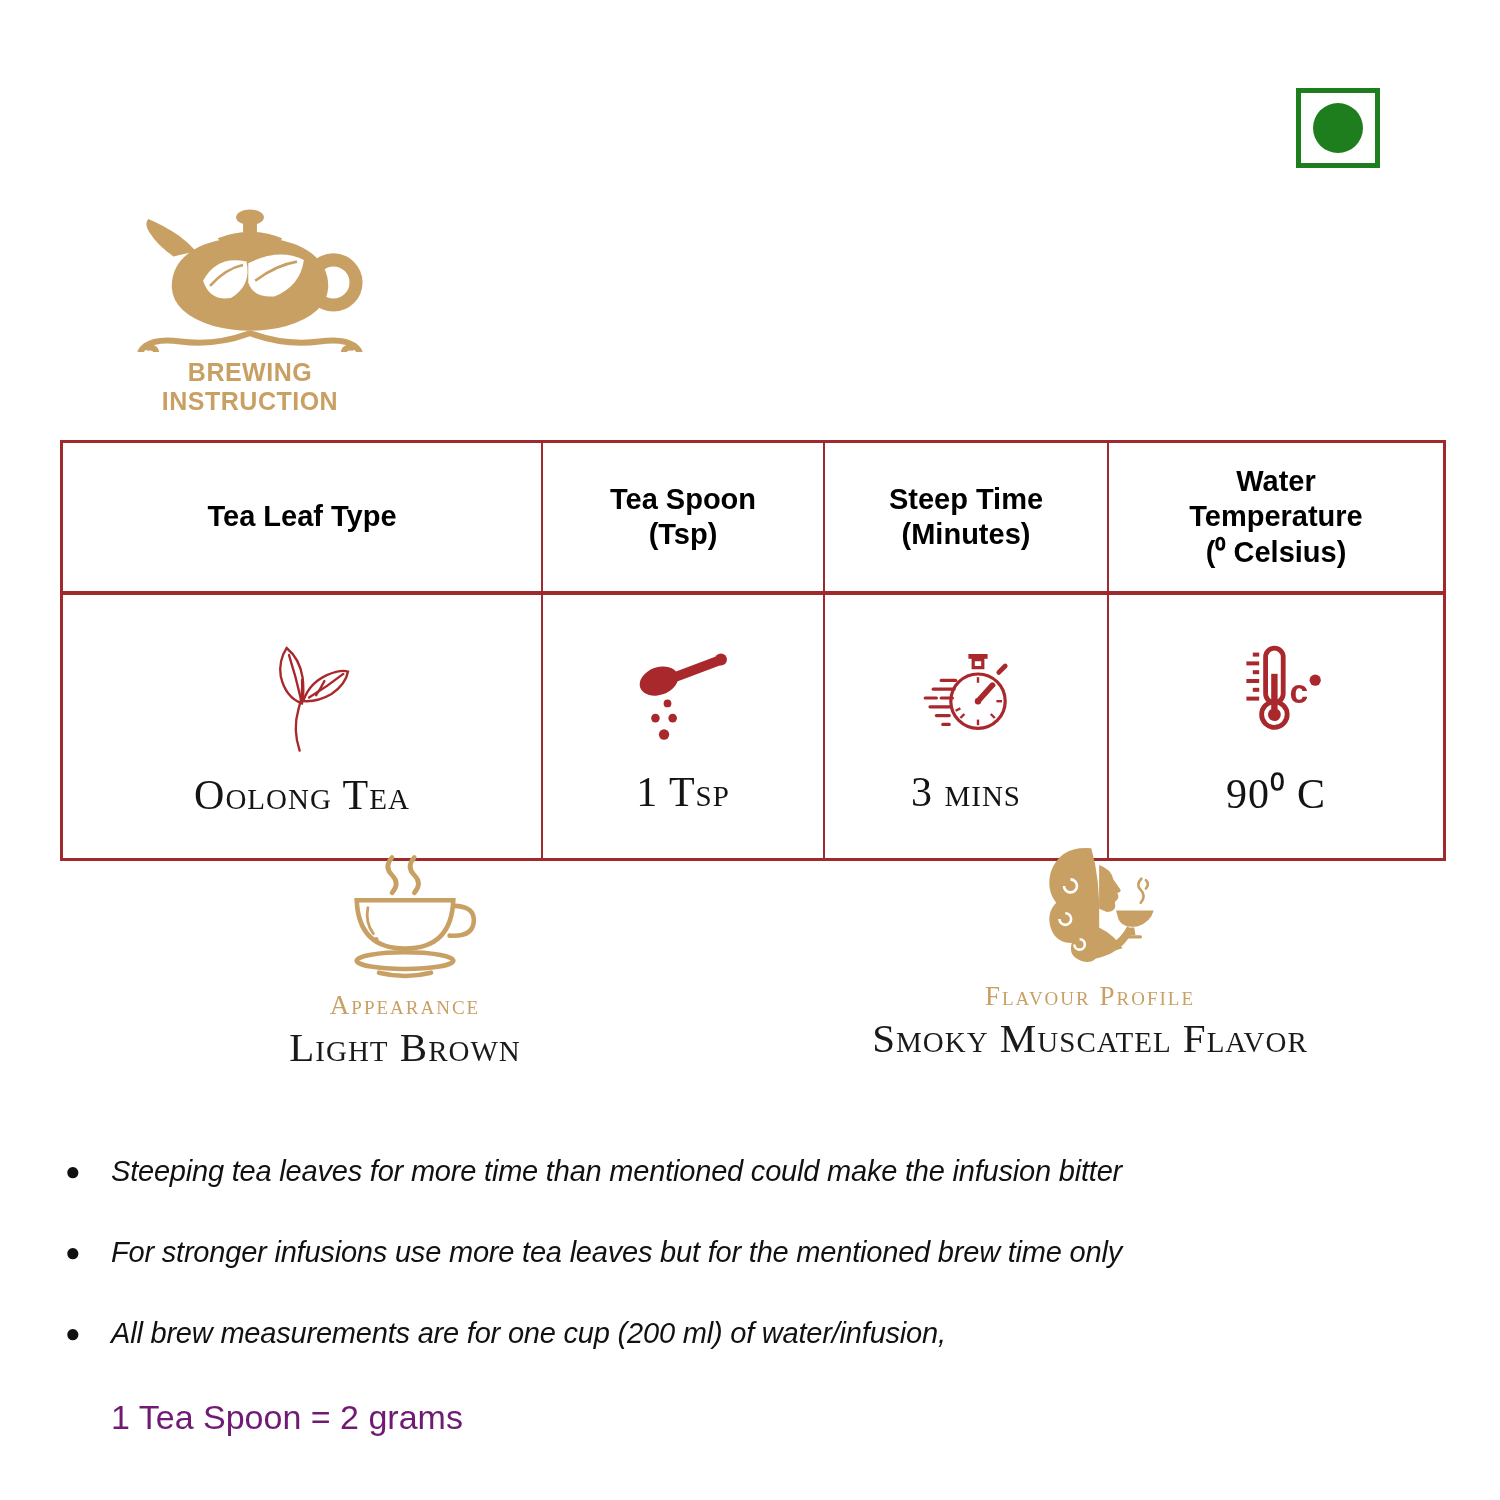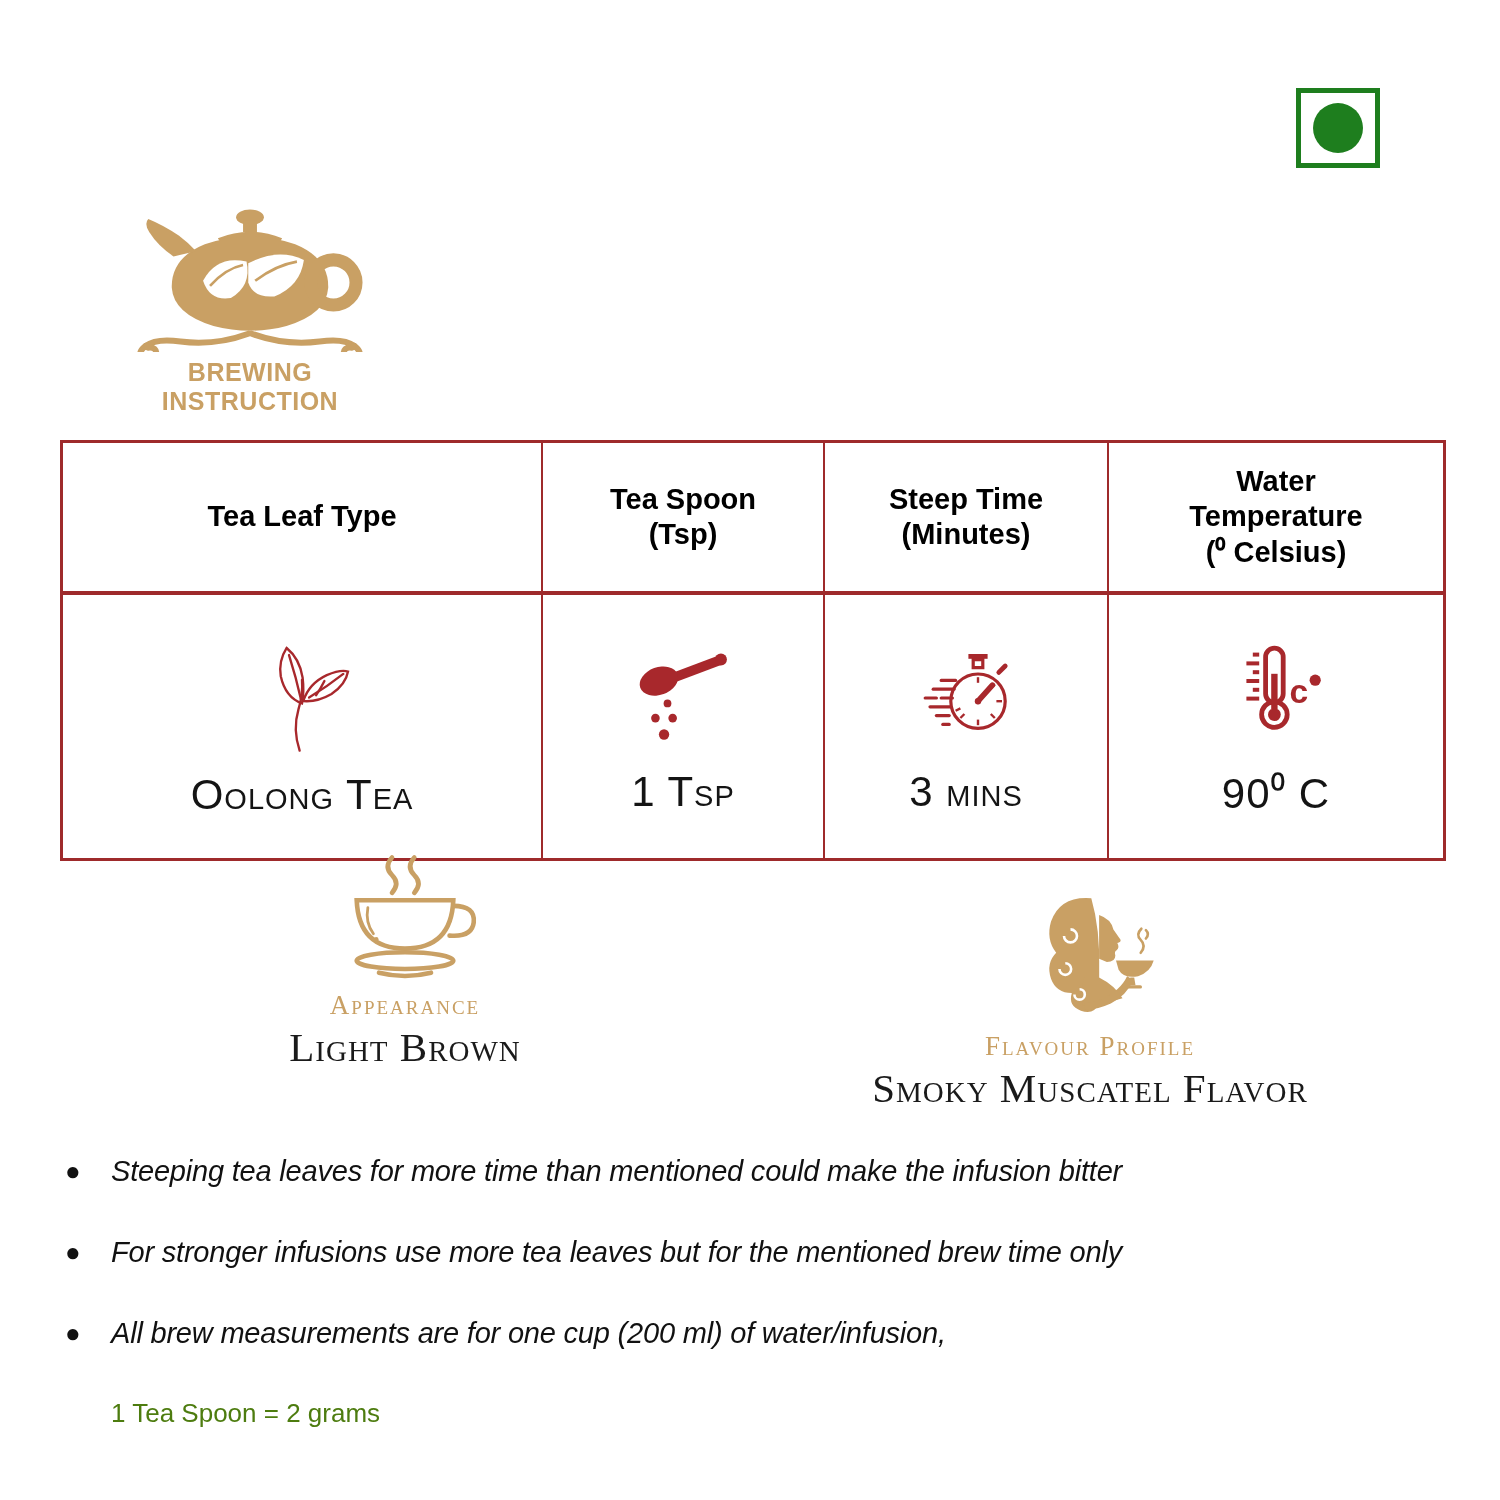--- a/index.html
+++ b/index.html
@@ -18,39 +18,39 @@
 
   
   .brew-table{position:absolute;left:60px;top:440px;width:1380px;height:415px;
               display:grid;grid-template-columns:478px 282px 284px 336px;grid-template-rows:148px 267px;
               border:3px solid #9e2a2b;box-sizing:content-box;}
   .cell{display:flex;align-items:center;justify-content:center;box-sizing:border-box;}
   .cell.vline{border-left:2px solid #9e2a2b;}
   .cell.body{border-top:4px solid #9e2a2b;flex-direction:column;gap:18px;}
   .hdr{font-weight:bold;font-size:29px;line-height:1.22;text-align:center;color:#000;}
   .hdr span{display:block;}
-  .cell-label{font-family:Liberation Sans, sans-serif;font-variant:small-caps;font-size:42px;
+  .cell-label{font-family:Liberation Serif, serif;font-variant:small-caps;font-size:42px;
               letter-spacing:1px;color:#141414;}
 
   
   .section{position:absolute;text-align:center;}
   .section.appearance{left:245px;top:852px;width:320px;}
-  .section.flavour{left:840px;top:893px;width:500px;}
+  .section.flavour{left:840px;top:843px;width:500px;}
   .section svg{display:block;margin:0 auto;}
   .section-title{font-family:"Liberation Serif",serif;font-variant:small-caps;font-size:27px;
                  letter-spacing:2px;color:#c9a064;margin-top:8px;}
   .section-value{font-family:"Liberation Serif",serif;font-variant:small-caps;font-size:41px;
                  letter-spacing:1px;color:#1a1a1a;margin-top:2px;}
 
   
   .notes{position:absolute;left:65px;top:1155px;width:1330px;}
   .note-row{display:flex;align-items:flex-start;margin-bottom:49px;}
   .bullet{width:16px;font-size:26px;line-height:32px;margin-right:30px;color:#111;}
   .note-text{font-size:29px;line-height:32px;letter-spacing:-0.2px;color:#111;font-style:italic;}
-  .footnote{margin-left:46px;font-size:26px;color:#4d7c0f;margin-top:14px;}
+  .footnote{margin-left:46px;font-size:34px;color:#701a75;margin-top:14px;}
 </style>
 </head>
 <body>
 
 <div class="canvas">
 
   <div class="veg-mark">
     <div class="veg-dot"></div>
   </div>
 

